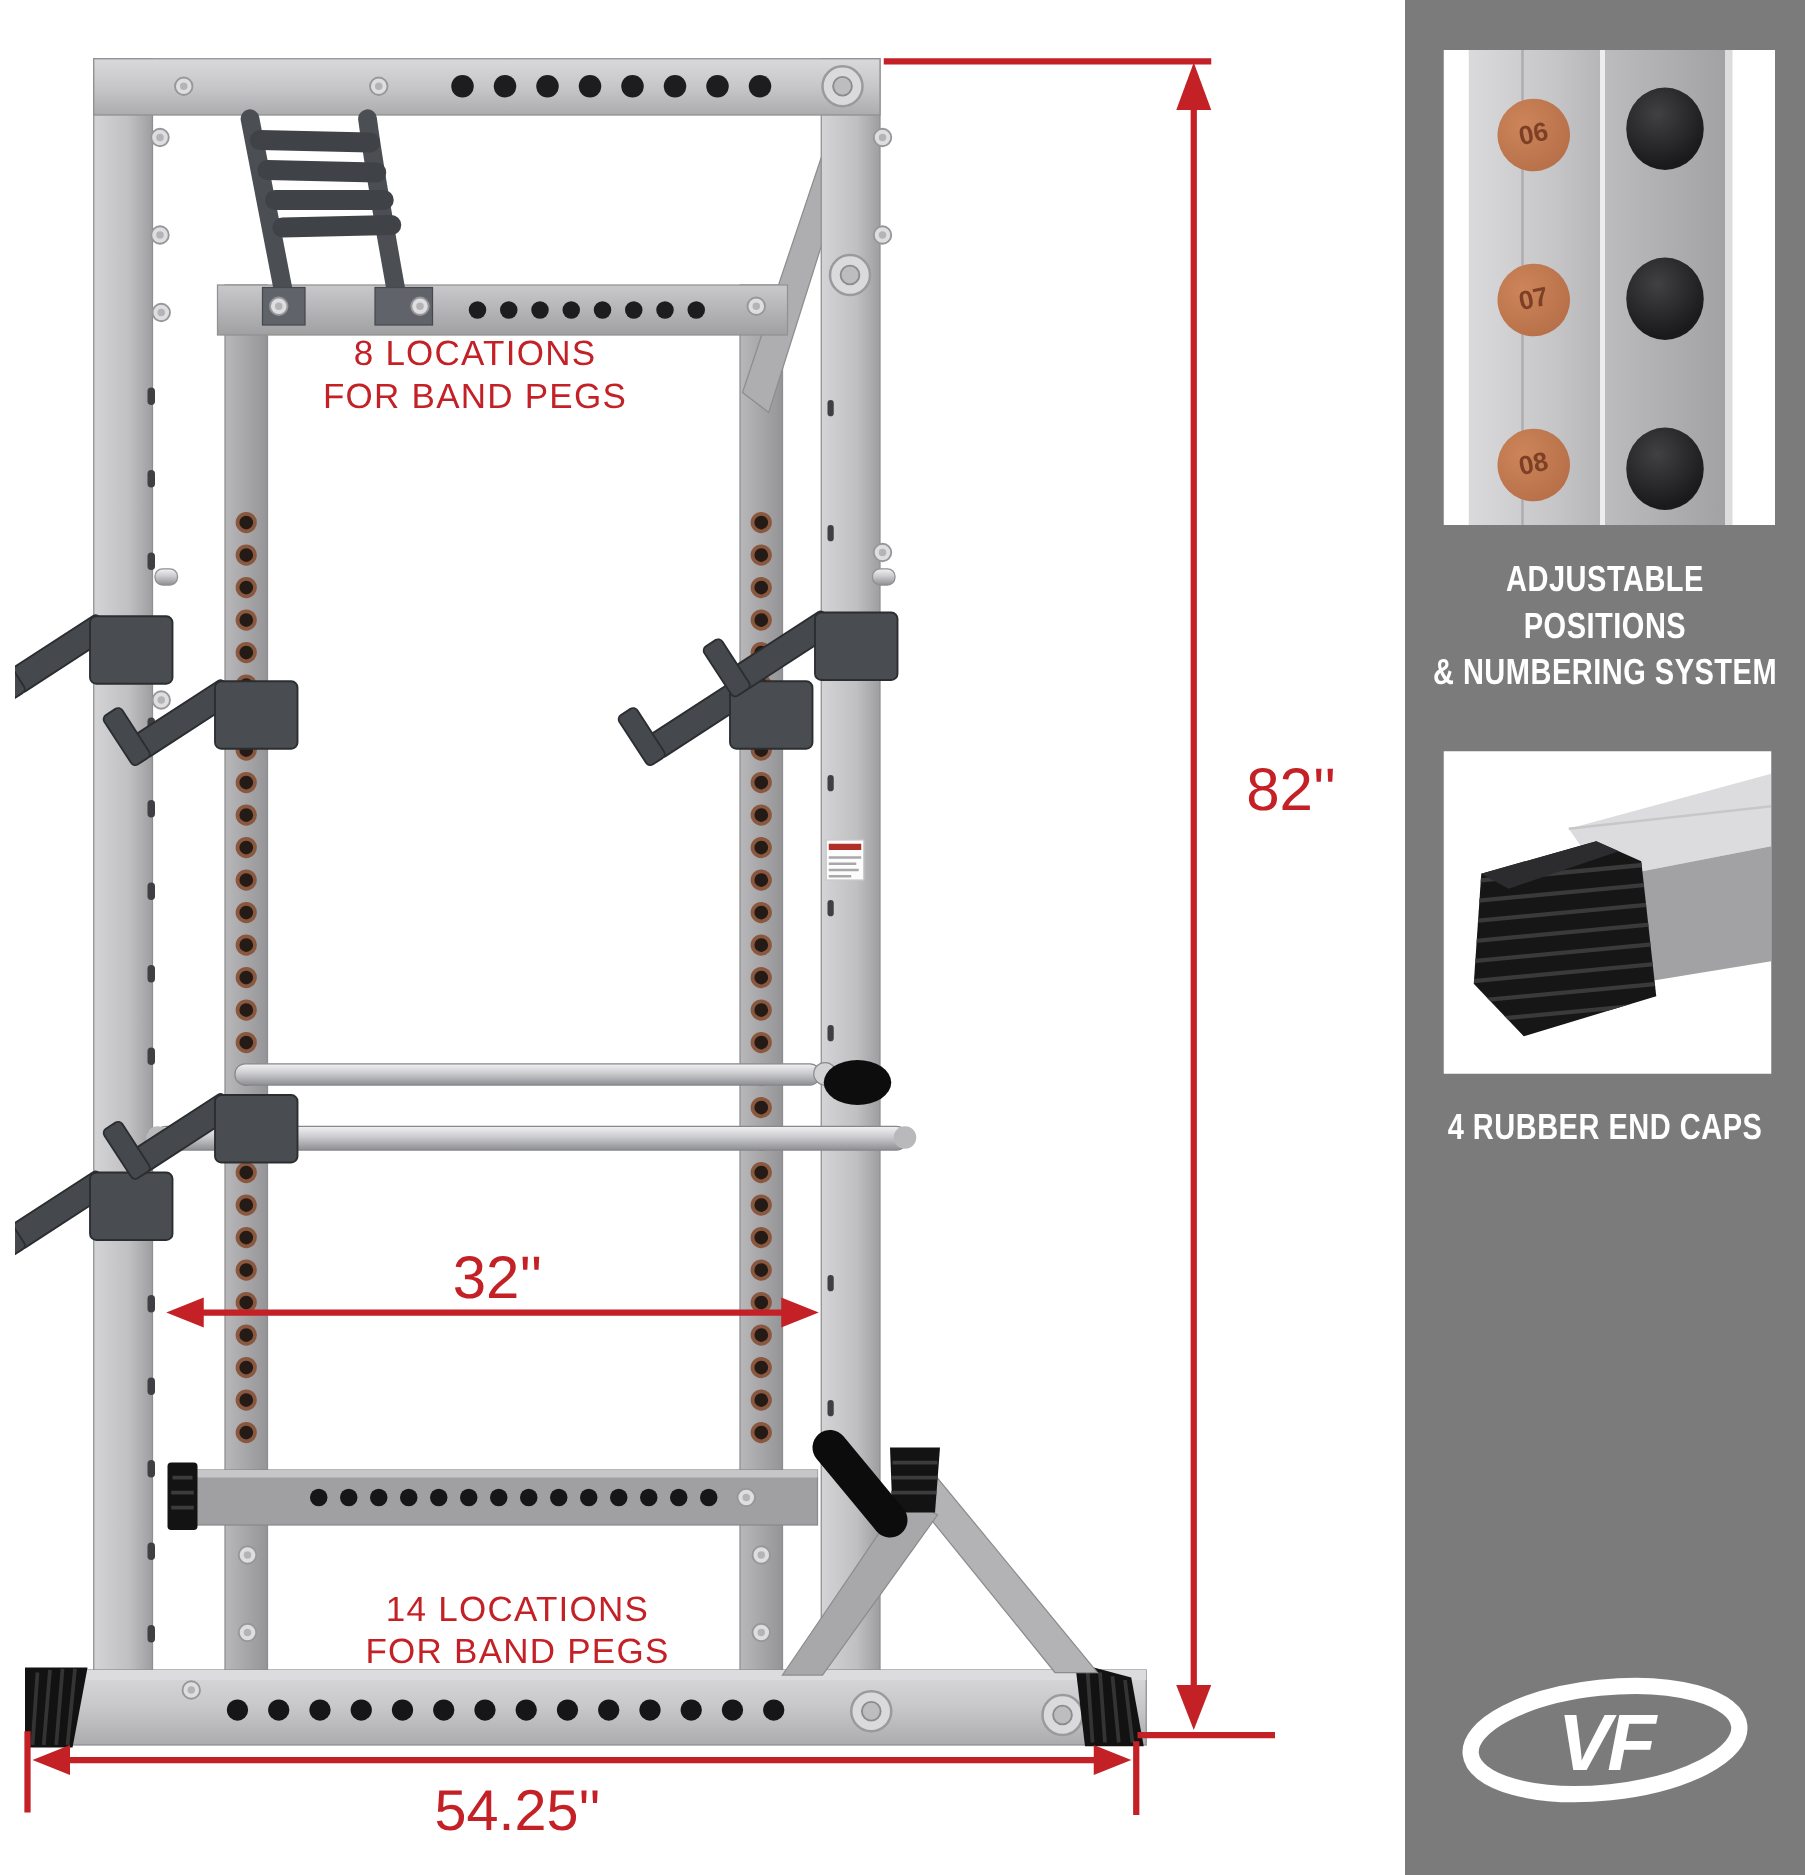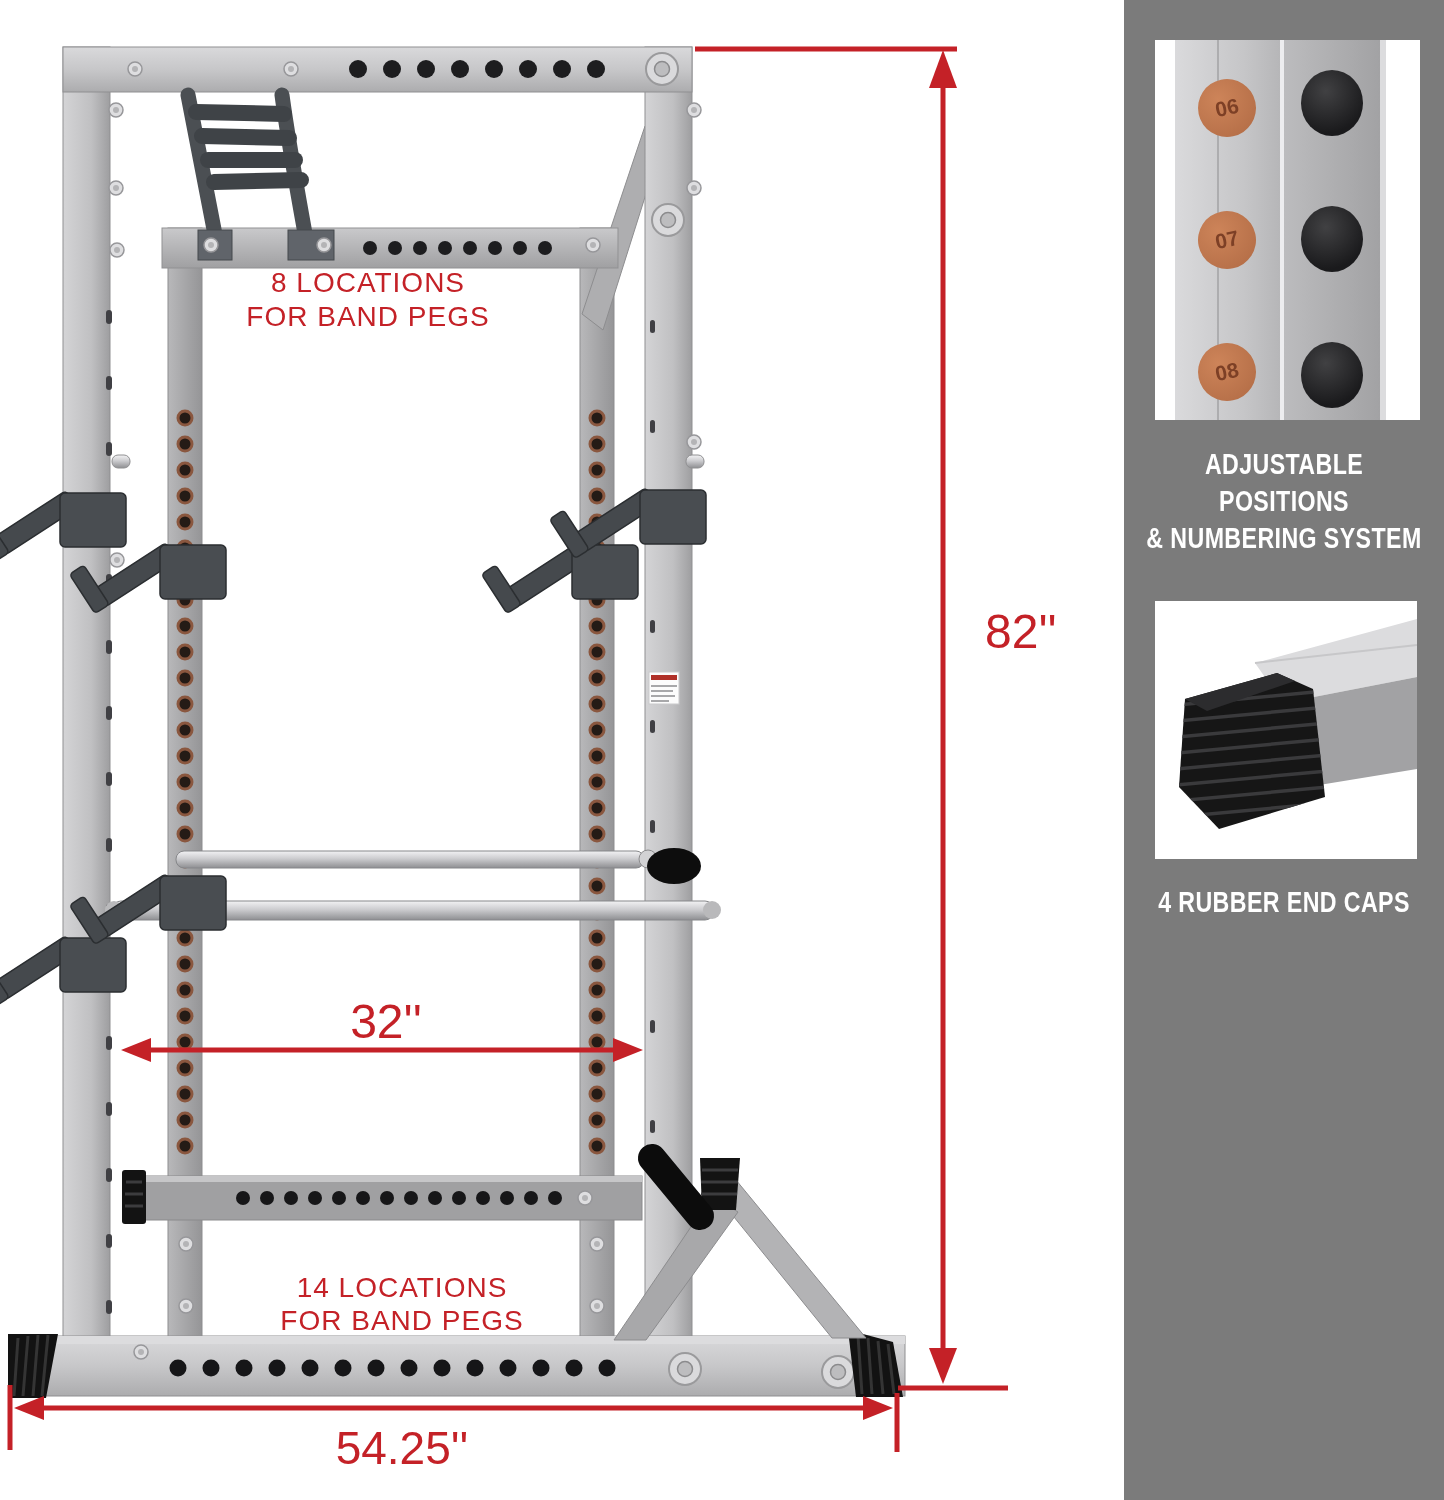--- a/index.html
+++ b/index.html
@@ -1,18 +1,18 @@
 <!DOCTYPE html>
 <html><head>
 <meta charset="utf-8">
 <style>
   html,body{margin:0;padding:0;width:1444px;height:1500px;background:#fff;
     font-family:"Liberation Sans",sans-serif;overflow:hidden;}
   .stage{position:relative;width:1444px;height:1500px;background:#fff;}
-  .photo{position:absolute;left:0;top:0;width:1124px;height:1500px;text-align:center;}
+  .photo{position:absolute;left:12px;top:0;width:1124px;height:1500px;text-align:center;}
   .rack{width:1124px;height:1500px;display:block;}
   .red-label{fill:#c42127;font-family:"Liberation Sans",sans-serif;}
   
   .sidebar{position:absolute;left:1124px;top:0;width:320px;height:1500px;background:#7b7b7b;}
   .inset{position:absolute;background:#fff;overflow:hidden;}
   #inset1{left:31px;top:40px;width:265px;height:380px;}
   #inset2{left:31px;top:601px;width:262px;height:258px;}
   .face-left{position:absolute;left:20px;top:0;width:105px;height:100%;
     background:linear-gradient(90deg,#dadadc 0%,#c6c6c8 65%,#b6b6b8 100%);}
   .face-seam{position:absolute;left:62px;top:0;width:2px;height:100%;background:#adadaf;}
@@ -399,15 +399,23 @@
             <line x1="22" y1="216" x2="172" y2="202"></line>
         </g>
         <polygon points="30,98 122,72 140,80 52,110" fill="#2c2c2e"></polygon>
       </svg>
     </div>
 
     <div class="caption" id="caption2">
       <div>4 RUBBER END CAPS</div>
     </div>
 
+    <div class="logo-box">
+      <svg width="240" height="112" viewBox="0 0 240 112">
+        <g transform="rotate(-6 120 56)">
+          <ellipse cx="120" cy="56" rx="108" ry="42" fill="none" stroke="#ffffff" stroke-width="13"></ellipse>
+        </g>
+        <text x="120" y="80" text-anchor="middle" font-size="64" font-weight="bold" font-style="italic" font-family="Liberation Sans, sans-serif" letter-spacing="-3" fill="#ffffff" stroke="#7b7b7b" stroke-width="10" paint-order="stroke">VF</text>
+      </svg>
+    </div>
 
   </aside>
 </div>
 
 </body></html>

